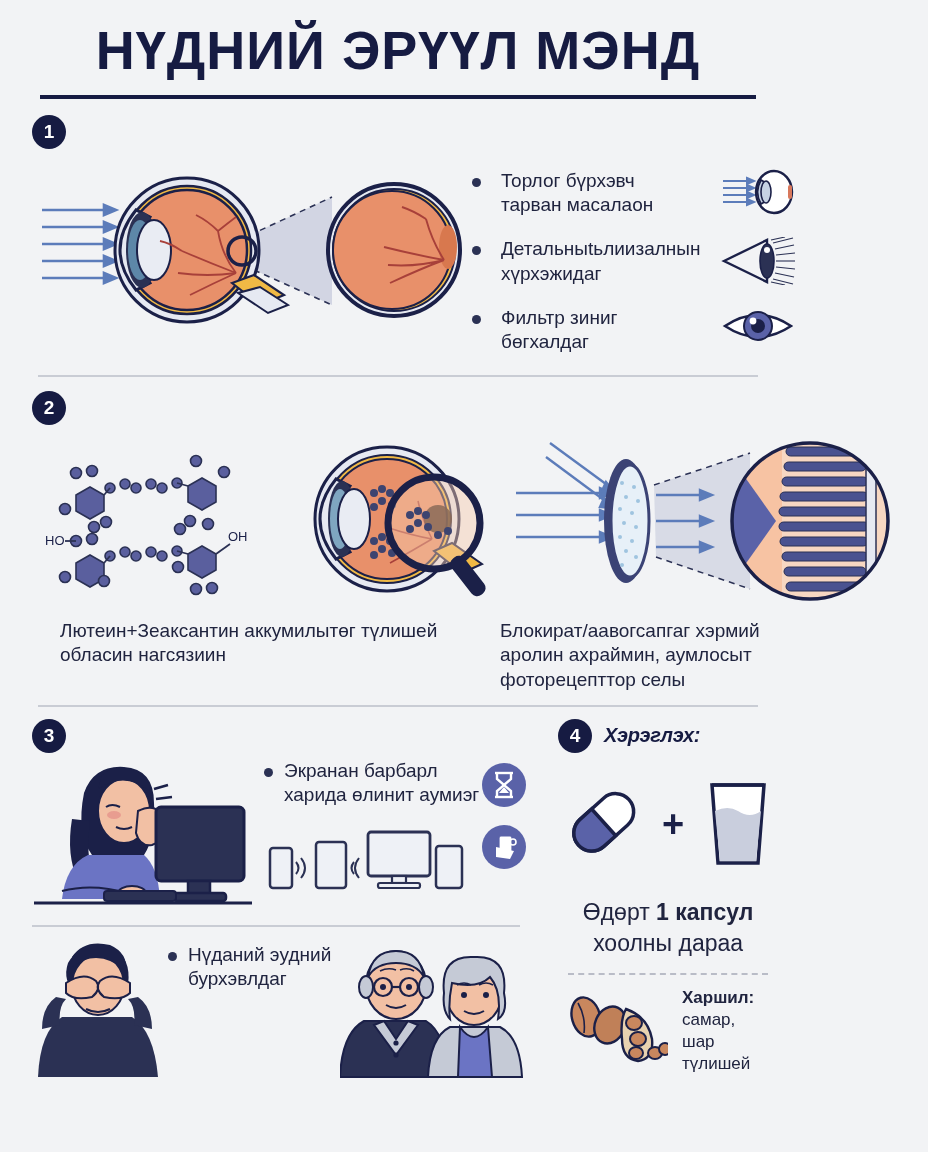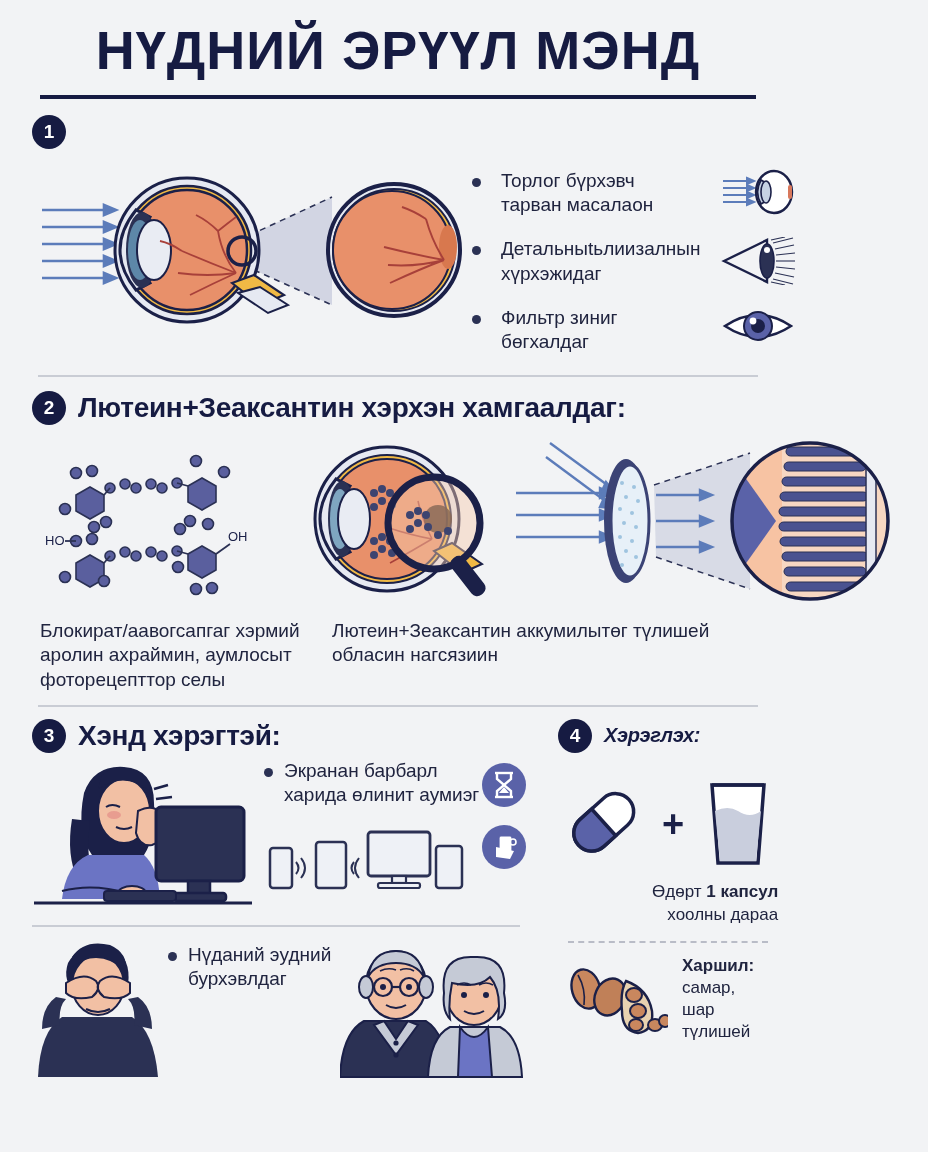--- a/index.html
+++ b/index.html
@@ -63,24 +63,24 @@
   .s3 { width: 568px; padding-right: 14px; }
   .vdiv { width: 2px; background: #c9ccd4; margin: 4px 12px 0 0; }
   .s4 { flex: 1; padding-left: 6px; }
   .s3-row { display: flex; align-items: flex-start; justify-content: space-between; }
   .s3-bullets { list-style: none; }
   .s3-bullets li { display: flex; gap: 11px; font-size: 19px; line-height: 1.3; color: #20243f; }
   .badge-circle {
     width: 44px; height: 44px; border-radius: 50%;
     background: #5a62a8; display: flex; align-items: center; justify-content: center;
   }
-  .dose { text-align: right; font-size: 17px; line-height: 1.35; color: #20243f; margin-top: 8px; }
+  .dose { text-align: center; font-size: 23px; line-height: 1.35; color: #20243f; margin-top: 24px; }
   .dose b { font-weight: bold; }
   .dash-div { border-top: 2px dashed #b9bcc7; margin: 14px 10px 12px 10px; }
-  .allergy { display: flex; align-items: flex-end; gap: 14px; padding-left: 6px; }
+  .allergy { display: flex; align-items: center; gap: 14px; padding-left: 6px; }
   .allergy-txt { font-size: 17px; line-height: 1.3; color: #20243f; }
   .allergy-txt b { font-weight: bold; }
 </style>
 </head>
 <body>
 
 <div class="page">
 
   <div class="title">НҮДНИЙ ЭРҮҮЛ МЭНД</div>
   <div class="title-rule"></div>
@@ -202,21 +202,20 @@
           </li>
         </ul>
       </div>
     </div>
     <div class="divider"></div>
   </div>
 
   <div style="padding-top:14px">
     <div class="sec-head">
       <div class="num-badge">2</div>
-      <div class="sec-title">Лютеин+Зеаксантин хэрхэн хамгаалдаг:</div>
     </div>
 
     <div class="s2-row">
 
       <div>
         <svg width="250" height="175" viewBox="0 0 250 175">
           <g fill="#5a5f9e" stroke="#2b3154" stroke-width="1.6">
 
             <polygon points="44,64 58,56 72,64 72,80 58,88 44,80"></polygon>
             <circle cx="44" cy="42" r="5.5"></circle>
@@ -379,32 +378,31 @@
               <rect x="272" y="153" width="78" height="9" rx="4.5"></rect>
             </g>
             <rect x="352" y="14" width="10" height="160" fill="#e6e9f2" stroke="#2b3154" stroke-width="1.5"></rect>
           </g>
           <circle cx="296" cy="92" r="78" fill="none" stroke="#1b2048" stroke-width="3.5"></circle>
         </svg>
       </div>
     </div>
 
     <div class="s2-captions">
+      <div class="cap cap-l">Лютеин+Зеаксантин аккумилытөг түлишей обласин нагсязиин</div>
       <div class="cap cap-r">Блокират/аавогсапгаг хэрмий аролин ахраймин, аумлосыт фоторецепттор селы</div>
-      <div class="cap cap-l">Лютеин+Зеаксантин аккумилытөг түлишей обласин нагсязиин</div>
     </div>
     <div class="divider" style="margin-top:12px"></div>
   </div>
 
   <div class="lower" style="padding-top:12px">
 
     <div class="s3">
       <div class="sec-head">
         <div class="num-badge">3</div>
-        <div class="sec-title">Хэнд хэрэгтэй:</div>
       </div>
 
       <div class="s3-row" style="padding-top:6px">
 
         <div>
           <svg width="222" height="152" viewBox="0 0 222 152">
             <path d="M52 34 Q62 6 92 8 Q122 10 122 44 Q124 78 112 96 L60 96 Q44 74 52 34 Z" fill="#1b2048"></path>
             <path d="M40 60 Q34 96 46 122 L60 120 Q54 92 58 62 Z" fill="#1b2048"></path>
             <ellipse cx="92" cy="52" rx="26" ry="32" fill="#f2c0a4" stroke="#1b2048" stroke-width="2"></ellipse>
             <path d="M66 30 Q92 12 118 32 Q118 20 104 12 Q82 4 70 16 Z" fill="#1b2048"></path>

